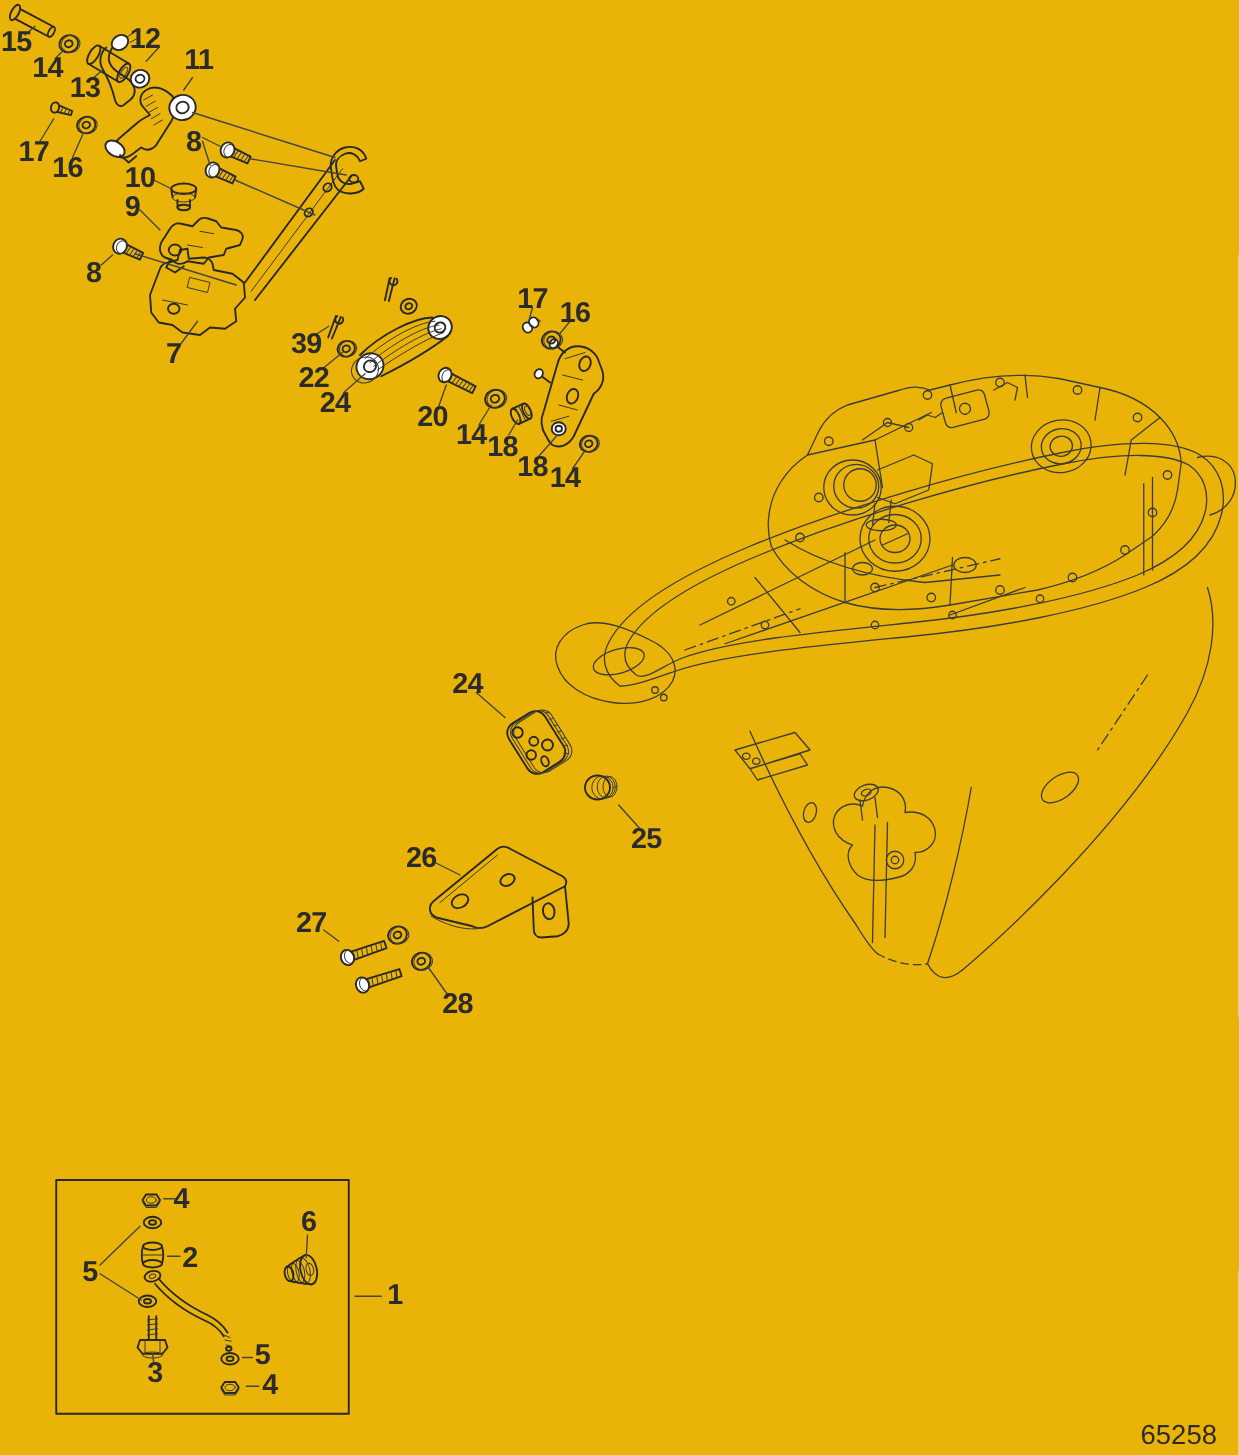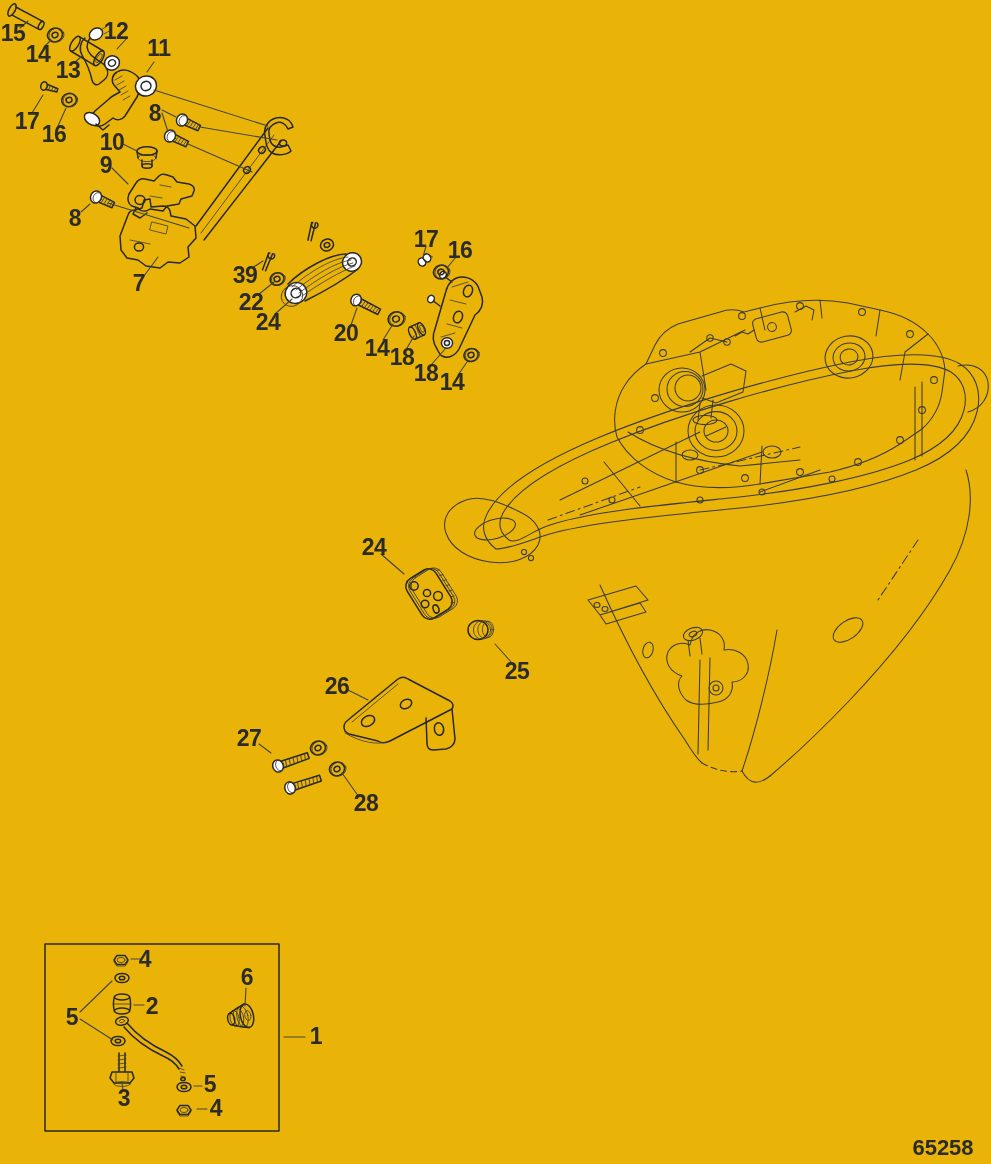--- a/index.html
+++ b/index.html
@@ -1,21 +1,21 @@
 <!DOCTYPE html>
 <html><head>
 <meta charset="utf-8">
 <style>
   html,body{margin:0;padding:0;background:#ffffff;}
   .stage{position:relative;width:991px;height:1164px;background:#eab308;overflow:hidden;
          font-family:"Liberation Sans",sans-serif;}
   .stage svg{position:absolute;left:0;top:0;}
   .callout{position:absolute;transform:translate(-50%,-50%);font-weight:bold;font-size:23px;
            color:#2b2b2b;letter-spacing:-0.5px;white-space:nowrap;user-select:none;}
-  .dnum{position:absolute;transform:translate(-50%,-50%);font-weight:bold;font-size:22px;
+  .dnum{position:absolute;transform:translate(-50%,-50%);font-weight:normal;font-size:22px;
         color:#2b2b2b;letter-spacing:0;}
   
   .ln{fill:none;stroke:#282828;stroke-width:1.5;stroke-linecap:round;stroke-linejoin:round;}
   .lnf{fill:#ffffff;stroke:#282828;stroke-width:1.5;stroke-linejoin:round;}
   .thin{fill:none;stroke:#3a3a3a;stroke-width:0.8;stroke-linecap:round;}
   .eng{fill:none;stroke:#3c3c3c;stroke-width:1.05;stroke-linecap:round;stroke-linejoin:round;}
   .lead{fill:none;stroke:#444444;stroke-width:1.1;stroke-linecap:round;}
   .dash{stroke-dasharray:6 4;}
   .dashdot{stroke-dasharray:9 4 2 4;}
 </style>

